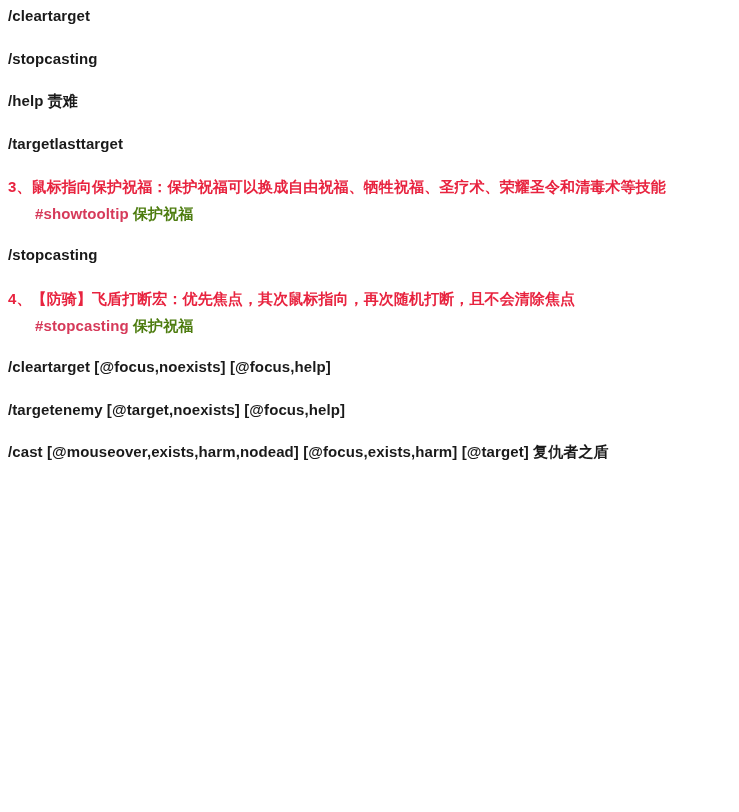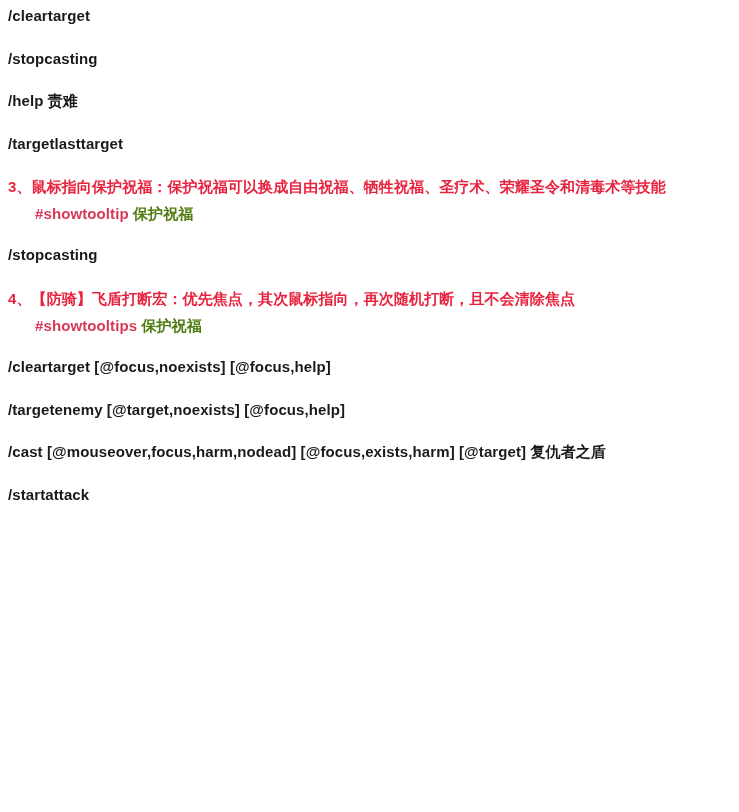--- a/index.html
+++ b/index.html
@@ -71,26 +71,25 @@
     <span class="tt-key">#showtooltip</span>
     <span class="tt-val">保护祝福</span>
   </div>
 
   <div class="line cmd cmd-wrap">/stopcasting</div>
 
 
   <div class="line heading">4、【防骑】飞盾打断宏：优先焦点，其次鼠标指向，再次随机打断，且不会清除焦点</div>
 
   <div class="line tooltip">
-    <span class="tt-key">#showtooltips</span>
+    <span class="tt-key">#stopcasting</span>
     <span class="tt-val">保护祝福</span>
   </div>
 
   <div class="line cmd cmd-wrap">/cleartarget [@focus,noexists] [@focus,help]</div>
 
   <div class="line cmd cmd-wrap">/targetenemy [@target,noexists] [@focus,help]</div>
 
-  <div class="line cmd cmd-wrap">/cast  [@mouseover,focus,harm,nodead]  [@focus,exists,harm]  [@target] 复仇者之盾</div>
+  <div class="line cmd cmd-wrap">/cast  [@mouseover,exists,harm,nodead]  [@focus,exists,harm]  [@target] 复仇者之盾</div>
 
 
-  <div class="line cmd cmd-wrap">/startattack</div>
 
 </div>
 
 </body></html>

